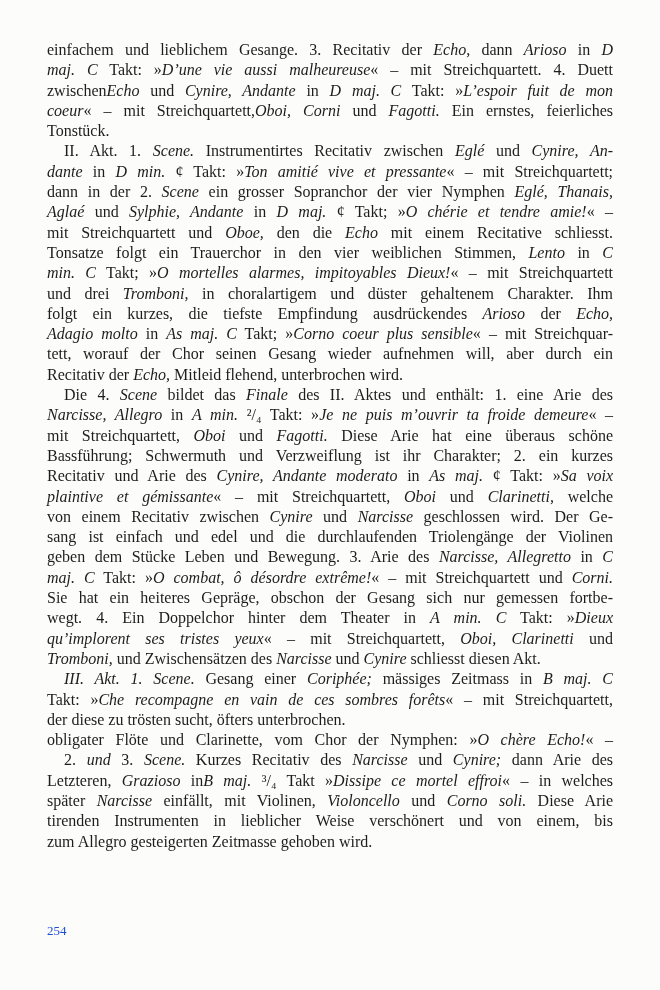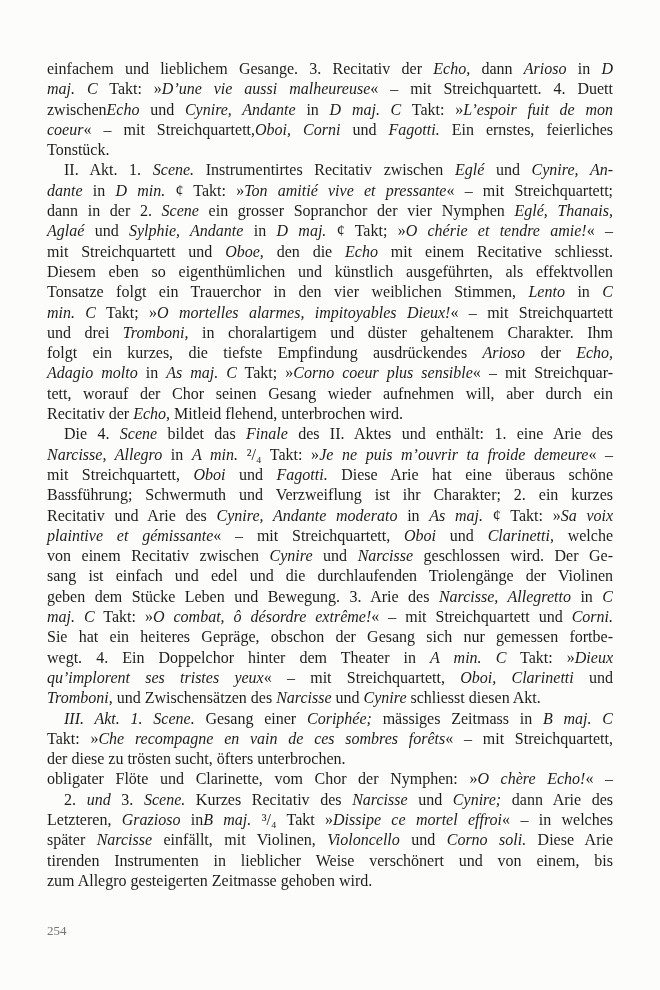--- a/index.html
+++ b/index.html
@@ -14,21 +14,21 @@
     width: 660px;
     height: 990px;
     background: #fcfcfa;
     font-family: "Liberation Serif", "DejaVu Serif", serif;
     color: #1d1d1b;
     overflow: hidden;
   }
   .text-block {
     position: absolute;
     left: 47px;
-    top: 59px;
+    top: 40px;
     width: 566px;
     font-size: 16px;
     line-height: 20.3px;
   }
   .line {
     text-align: justify;
     
     text-align-last: justify;
   }
   .line.last {
@@ -39,39 +39,38 @@
   }
   .line i {
     font-style: italic;
   }
   .page-number {
     position: absolute;
     left: 47px;
     top: 923px;
     font-size: 13px;
     line-height: 15px;
-    color: #737373;
+    color: #1d4ed8;
   }
 </style>
 </head>
 <body>
 
 <div class="page">
   <div class="text-block">
       <div class="line"><span>einfachem und lieblichem Gesange. 3. Recitativ der </span><i>Echo,</i><span> dann </span><i>Arioso</i><span> in </span><i>D</i></div>
       <div class="line"><i>maj. C</i><span> Takt: »</span><i>D’une vie aussi malheureuse</i><span>« – mit Streichquartett. 4. Duett</span></div>
       <div class="line"><span>zwischen</span><i>Echo</i><span> und </span><i>Cynire, Andante</i><span> in </span><i>D maj. C</i><span> Takt: »</span><i>L’espoir fuit de mon</i></div>
       <div class="line"><i>coeur</i><span>« – mit Streichquartett,</span><i>Oboi, Corni</i><span> und </span><i>Fagotti.</i><span> Ein ernstes, feierliches</span></div>
       <div class="line last"><span>Tonstück.</span></div>
       <div class="line indent"><span>II. Akt. 1. </span><i>Scene.</i><span> Instrumentirtes Recitativ zwischen </span><i>Eglé</i><span> und </span><i>Cynire, An-</i></div>
       <div class="line"><i>dante</i><span> in </span><i>D min.</i><span> ¢ Takt: »</span><i>Ton amitié vive et pressante</i><span>« – mit Streichquartett;</span></div>
       <div class="line"><span>dann in der 2. </span><i>Scene</i><span> ein grosser Sopranchor der vier Nymphen </span><i>Eglé, Thanais,</i></div>
       <div class="line"><i>Aglaé</i><span> und </span><i>Sylphie, Andante</i><span> in </span><i>D maj.</i><span> ¢ Takt; »</span><i>O chérie et tendre amie!</i><span>« –</span></div>
       <div class="line"><span>mit Streichquartett und </span><i>Oboe,</i><span> den die </span><i>Echo</i><span> mit einem Recitative schliesst.</span></div>
-      <div class="line"><span>Diesem eben so eigenthümlichen und künstlich ausgeführten, als effektvollen</span></div>
       <div class="line"><span>Tonsatze folgt ein Trauerchor in den vier weiblichen Stimmen, </span><i>Lento</i><span> in </span><i>C</i></div>
       <div class="line"><i>min. C</i><span> Takt; »</span><i>O mortelles alarmes, impitoyables Dieux!</i><span>« – mit Streichquartett</span></div>
       <div class="line"><span>und drei </span><i>Tromboni,</i><span> in choralartigem und düster gehaltenem Charakter. Ihm</span></div>
       <div class="line"><span>folgt ein kurzes, die tiefste Empfindung ausdrückendes </span><i>Arioso</i><span> der </span><i>Echo,</i></div>
       <div class="line"><i>Adagio molto</i><span> in </span><i>As maj. C</i><span> Takt; »</span><i>Corno coeur plus sensible</i><span>« – mit Streichquar-</span></div>
       <div class="line"><span>tett, worauf der Chor seinen Gesang wieder aufnehmen will, aber durch ein</span></div>
       <div class="line last"><span>Recitativ der </span><i>Echo,</i><span> Mitleid flehend, unterbrochen wird.</span></div>
       <div class="line indent"><span>Die 4. </span><i>Scene</i><span> bildet das </span><i>Finale</i><span> des II. Aktes und enthält: 1. eine Arie des</span></div>
       <div class="line"><i>Narcisse, Allegro</i><span> in </span><i>A min.</i><span> ²/₄ Takt: »</span><i>Je ne puis m’ouvrir ta froide demeure</i><span>« –</span></div>
       <div class="line"><span>mit Streichquartett, </span><i>Oboi</i><span> und </span><i>Fagotti.</i><span> Diese Arie hat eine überaus schöne</span></div>

